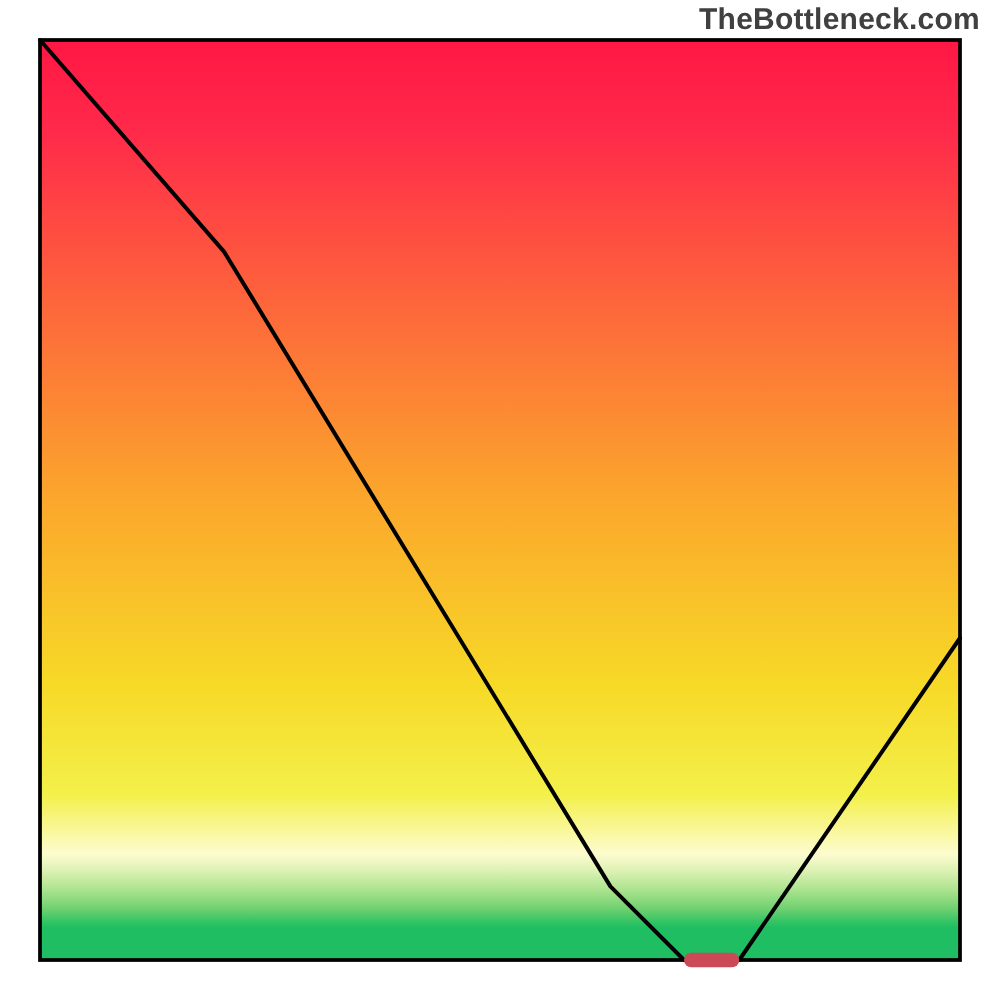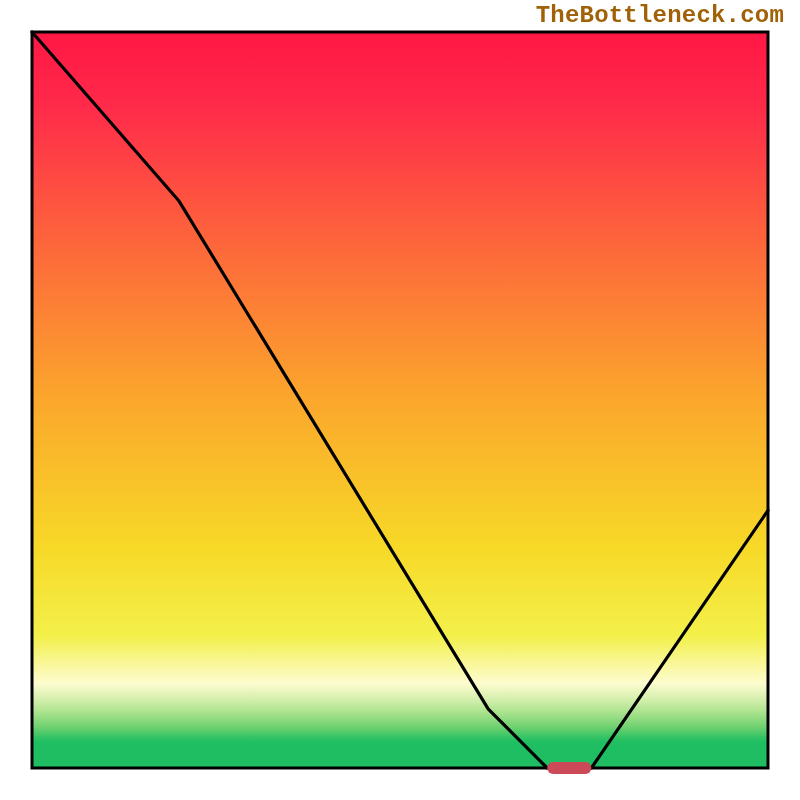--- a/index.html
+++ b/index.html
@@ -12,24 +12,24 @@
   }
   .stage {
     position: relative;
     width: 800px;
     height: 800px;
   }
   .watermark {
     position: absolute;
     top: 2px;
     right: 16px;
-    font-family: Liberation Mono, monospace;
+    font-family: Liberation Sans, sans-serif;
     font-size: 24px;
     font-weight: bold;
-    color: #a16207;
+    color: #404040;
     letter-spacing: 0.2px;
   }
   svg.chart {
     position: absolute;
     top: 0;
     left: 0;
   }
   .series-path {
     fill: none;
     stroke: #000000;

